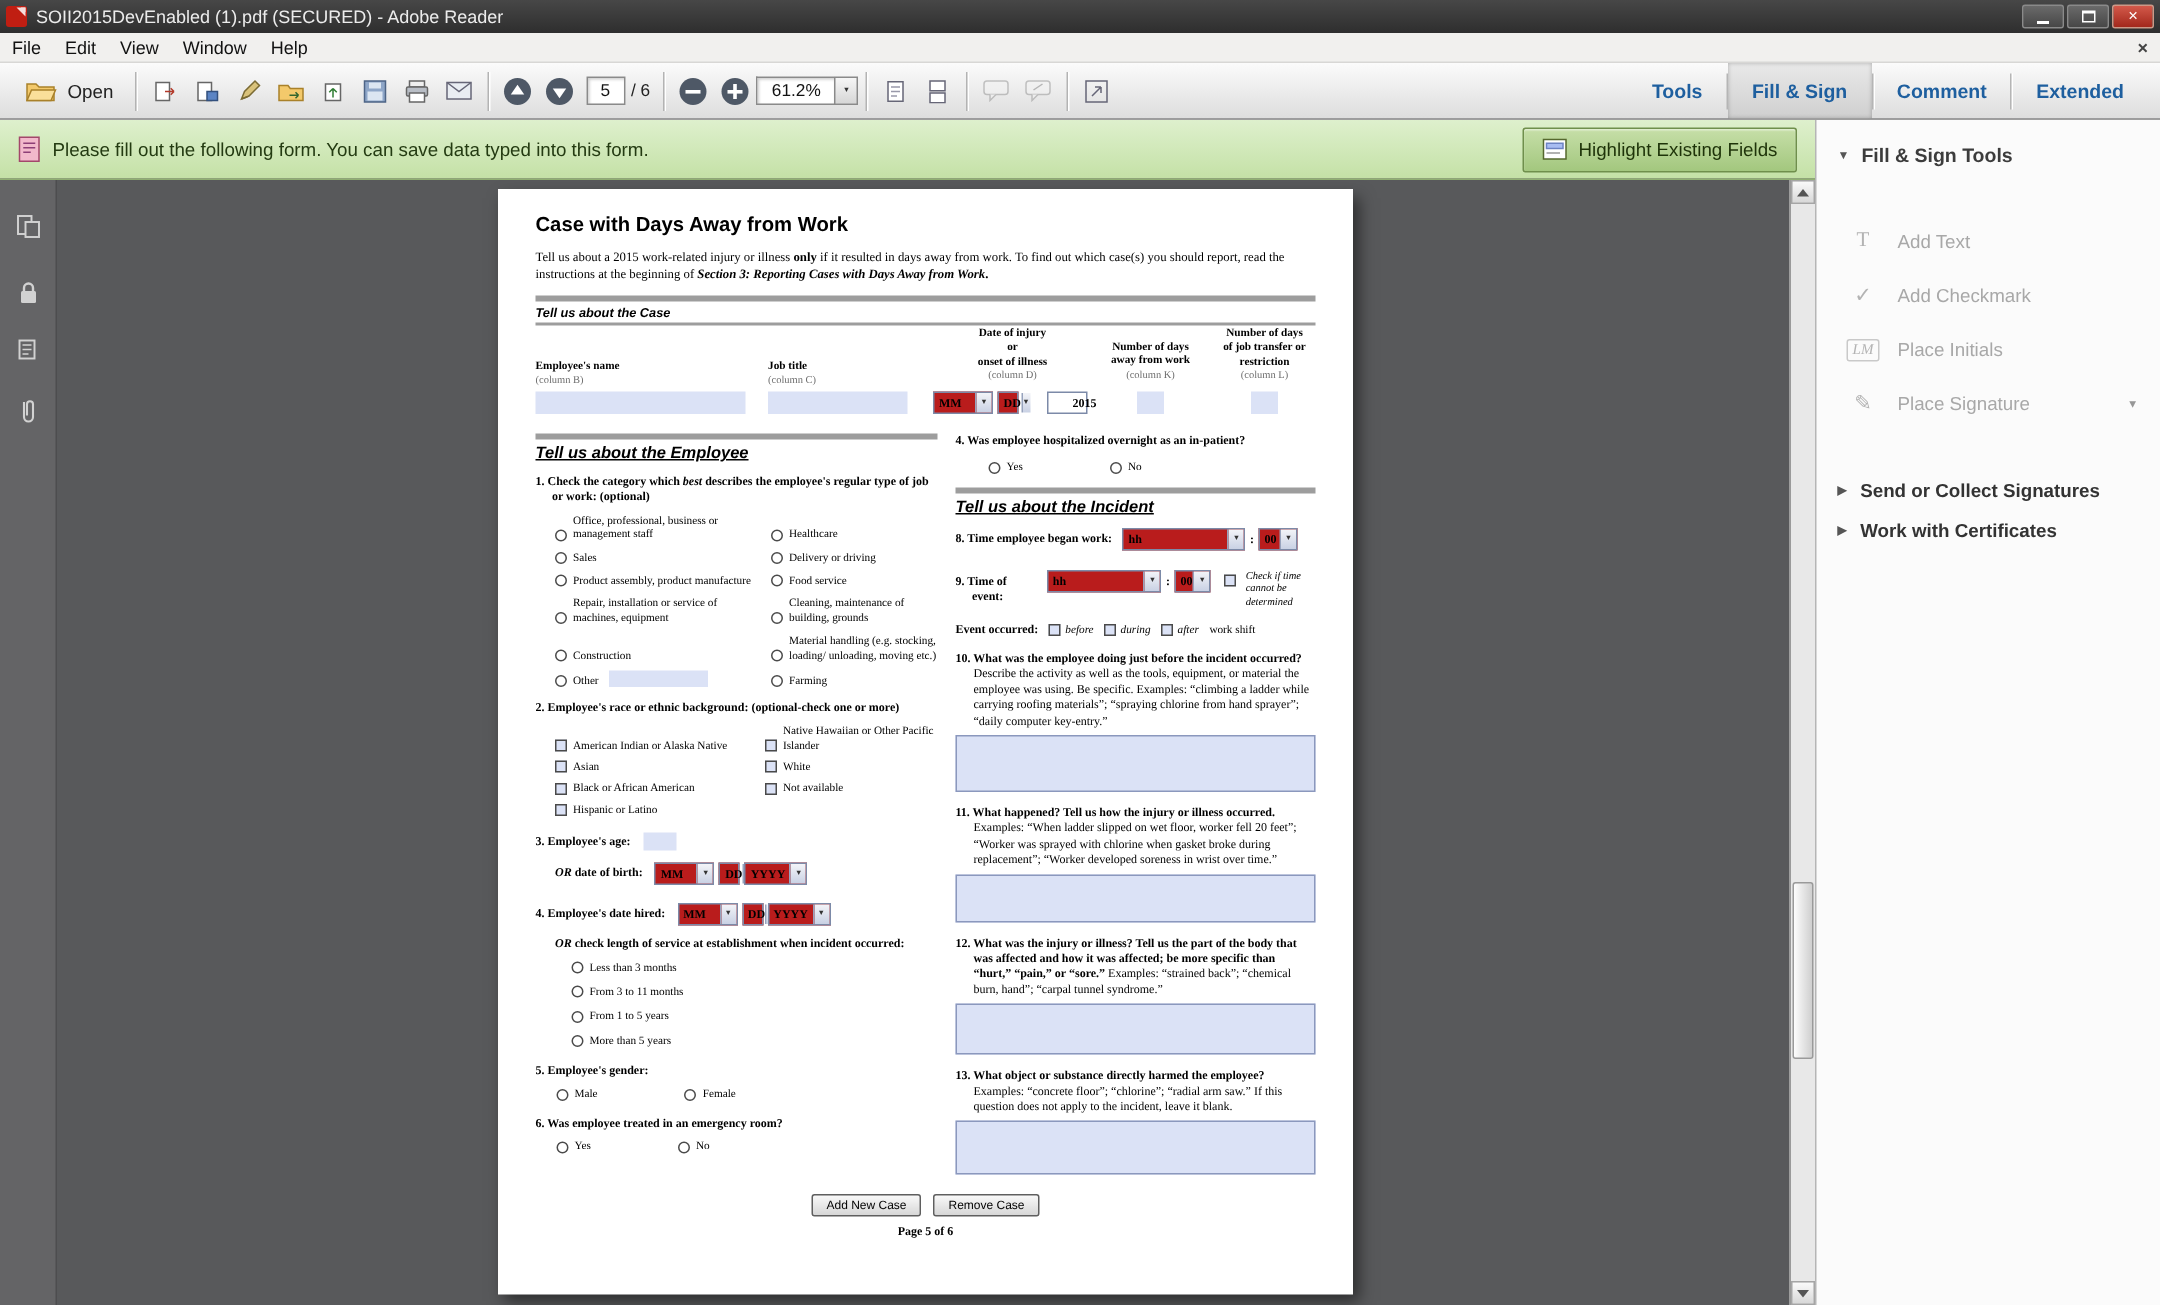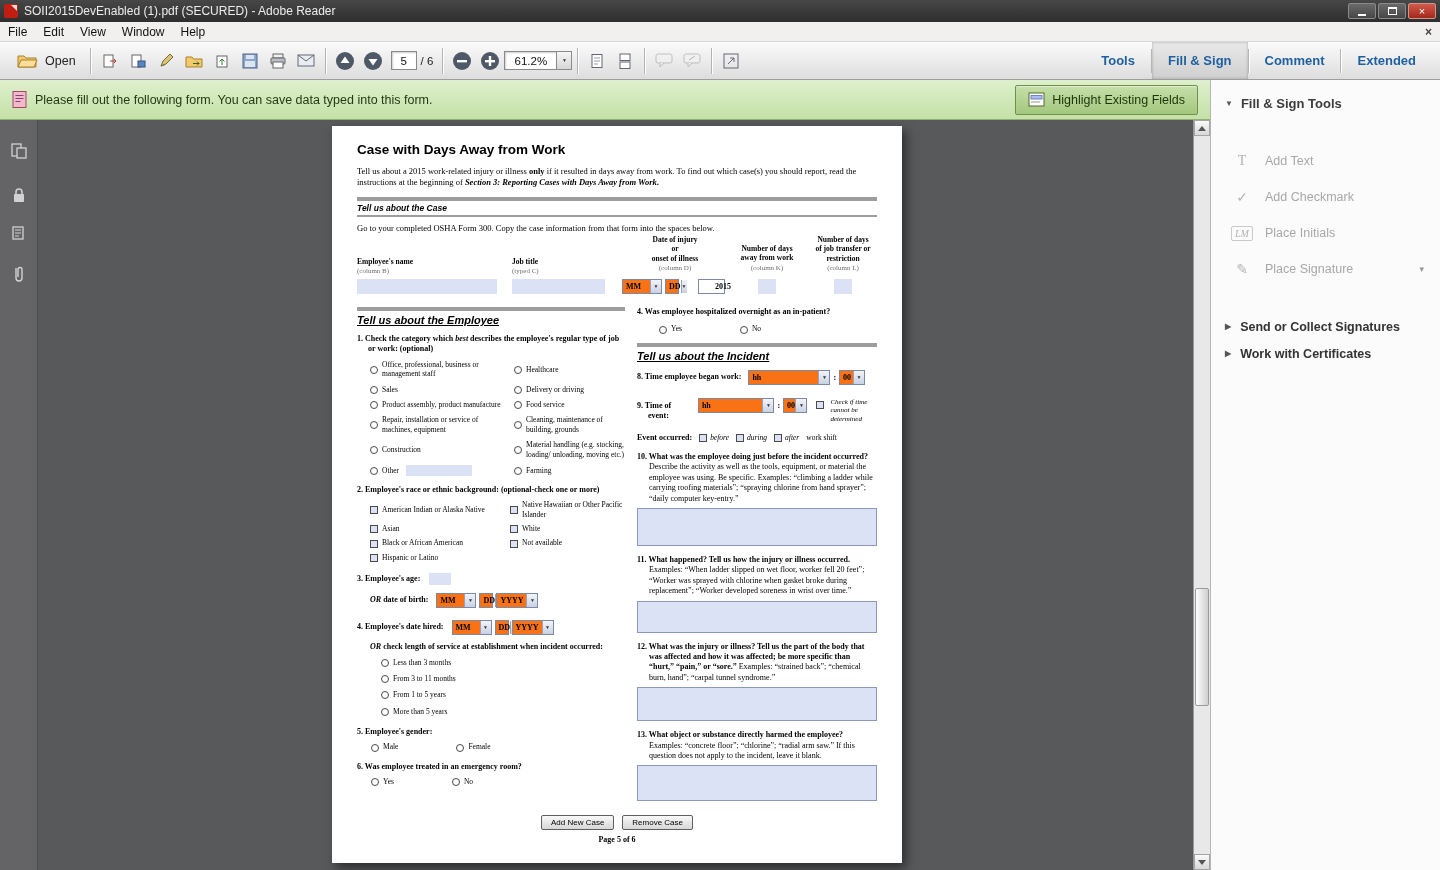--- a/index.html
+++ b/index.html
@@ -95,34 +95,34 @@
   .sec-h { font-family:"Liberation Sans",sans-serif; font-weight:bold; font-style:italic; }
   .case-h { font-size:8.5px; margin:2px 0; }
   .big-h { font-size:11px; margin:3px 0 8px;text-decoration:underline; }
   .instruction { font-size:8.5px; margin:6px 0 2px; }
 
   .ct { position:relative; height:64px; font-size:7.5px; }
   .ct .hdr { position:absolute; font-weight:bold; }
   .ct .ctr { text-align:center; line-height:1.25; }
   .ct .sub { font-weight:normal; color:#6e6e6e; font-size:7px; }
   .field { background:#dbe2f6; display:inline-block; }
-  .combo { display:inline-flex; align-items:stretch; background:#f97316; border:1px solid #7c8aa8; height:15px; }
+  .combo { display:inline-flex; align-items:stretch; background:#b91c1c; border:1px solid #7c8aa8; height:15px; }
   .cval { flex:1; display:flex; align-items:center; padding-left:3px; font-size:8px; font-weight:bold; }
   .cbtn { width:11px; background:linear-gradient(#f3f4f8,#c9d1e4); border-left:1px solid #97a3bd; display:flex; align-items:center; justify-content:center; }
   .carr { font-size:5px; color:#333; line-height:1; }
   .w40{width:40px}.w30{width:14px}.w42{width:42px}.w82{width:82px}.w26{width:26px}
   .yearbox { width:27px; height:15px; border:1px solid #7c8aa8; background:#fff; display:inline-flex; align-items:center; justify-content:center; font-size:8px; font-weight:bold;padding-left:23px; }
 
   .cols { display:flex; gap:12px; margin-top:8px; }
   .lcol { width:268px; } .rcol { width:240px; }
   .q { font-size:8px; font-weight:bold; padding-left:11px; text-indent:-11px; line-height:1.3; }
   .qtext { font-size:8px; line-height:1.3; padding-left:12px; text-indent:-12px; }
   .radio { width:8px; height:8px; border:1px solid #4a4a4a; border-radius:50%; background:#fff; flex:none; margin-top:1px; }
   .chk { width:8px; height:8px; border:1px solid #4a4a4a; background:#dbe2f6; flex:none; margin-top:1px; }
-  .opt { display:flex; gap:4px; font-size:7.5px; line-height:1.25; align-items:center; }
+  .opt { display:flex; gap:4px; font-size:7.5px; line-height:1.25; align-items:flex-end; }
   .optgrid { display:grid; grid-template-columns:140px 112px; column-gap:4px; row-gap:6px; margin:5px 0 0 13px; }
   .chkgrid { display:grid; grid-template-columns:136px 116px; column-gap:4px; row-gap:5px; margin:5px 0 0 13px; }
   .inline-opts { display:flex; gap:58px; margin:5px 0 0 14px; }
   .vopts { display:flex; flex-direction:column; gap:7px; margin:5px 0 0 24px; }
   .rowf { display:flex; align-items:center; gap:3px; }
   .bigfield { width:100%; height:38px; background:#dbe2f6; border:1px solid #8b98bd; margin-top:4px; }
   .ev-lbl { font-size:8px; font-weight:bold; }
   .evrow { display:flex; align-items:center; margin-top:10px; }
   .ev-opt { display:flex; align-items:center; gap:3px; margin-left:7px; font-size:7.5px; }
   .note { width:50px; font-size:7px; font-style:italic; line-height:1.2; }
@@ -341,25 +341,24 @@
 
 <div class="docarea">
   <div class="page">
     <div class="page-inner">
       <div class="doc-title">Case with Days Away from Work</div>
       <div class="intro"><span>Tell us about a 2015 work-related injury or illness </span><span class="b">only</span><span> if it resulted in days away from work.  To find out which case(s) you should report, read the instructions at the beginning of </span><span class="bi">Section 3:  Reporting Cases with Days Away from Work</span><span class="b">.</span></div>
 
       <div class="bar4"></div>
       <div class="sec-h case-h">Tell us about the Case</div>
       <div class="bar2"></div>
-      <div class="instruction">Go to your completed OSHA Form 300.  Copy the case information from that form into the spaces below.</div>
 
       <div class="ct">
         <div class="hdr" style="left:0; top:22px;"><span>Employee's name</span><br><span class="sub">(column B)</span></div>
-        <div class="hdr" style="left:155px; top:22px;"><span>Job title</span><br><span class="sub">(typed C)</span></div>
+        <div class="hdr" style="left:155px; top:22px;"><span>Job title</span><br><span class="sub">(column C)</span></div>
         <div class="hdr ctr" style="left:262px; top:0; width:112px;"><span>Date of injury</span><br><span>or</span><br><span>onset of illness</span><br><span class="sub">(column D)</span></div>
         <div class="hdr ctr" style="left:360px; top:9px; width:100px;"><span>Number of days</span><br><span>away from work</span><br><span class="sub">(column K)</span></div>
         <div class="hdr ctr" style="left:436px; top:0; width:100px;"><span>Number of days</span><br><span>of job transfer or</span><br><span>restriction</span><br><span class="sub">(column L)</span></div>
 
         <span class="field" style="position:absolute; left:0; top:44px; width:140px; height:15px;"></span>
         <span class="field" style="position:absolute; left:155px; top:44px; width:93px; height:15px;"></span>
         <span class="combo w40" style="position:absolute; left:265px; top:44px;">
             <span class="cval">MM</span>
             <span class="cbtn">
               <span class="carr">▼</span>

